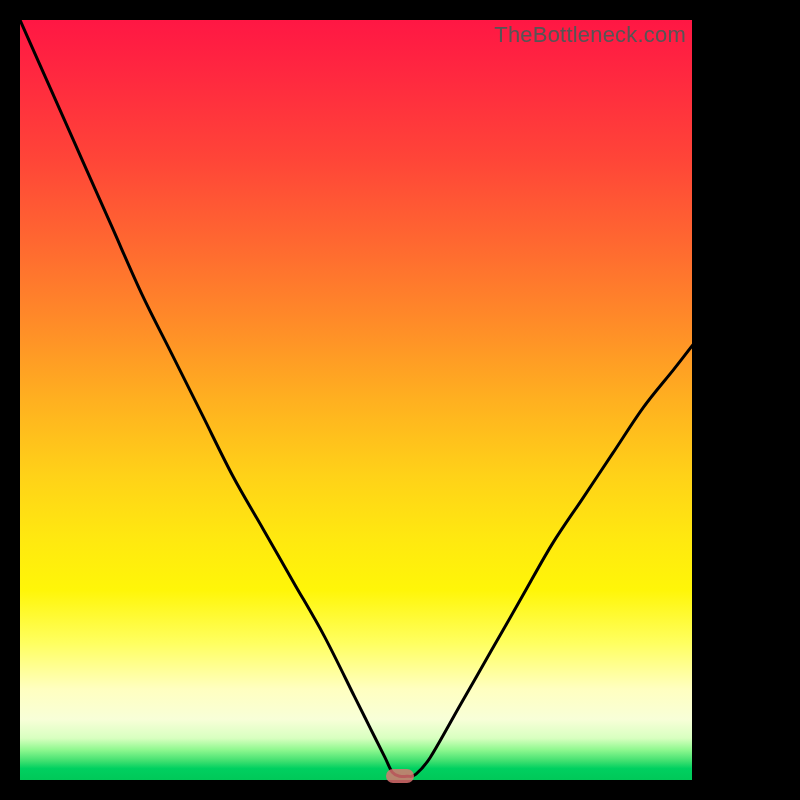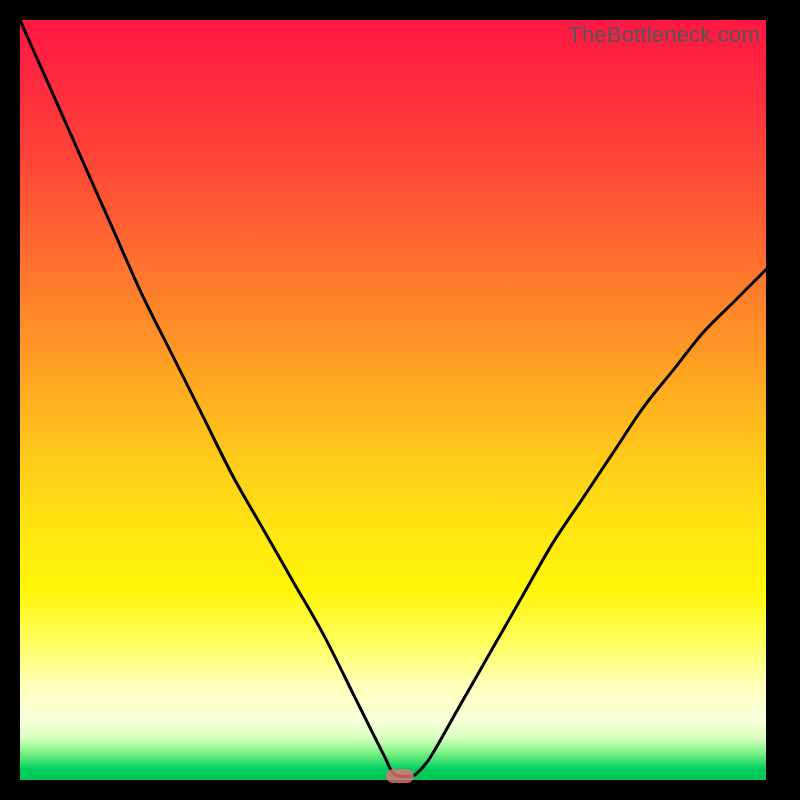--- a/index.html
+++ b/index.html
@@ -13,21 +13,21 @@
   .chart-container {
     position: relative;
     width: 800px;
     height: 800px;
     background: #000;
   }
   .plot-area {
     position: absolute;
     left: 20px;
     top: 20px;
-    width: 746px;
+    width: 672px;
     height: 760px;
     
     background: linear-gradient(
       to bottom,
       #ff1744 0%,
       #ff2a3f 8%,
       #ff4438 18%,
       #ff6a30 30%,
       #ff8c28 40%,
       #ffb020 50%,

